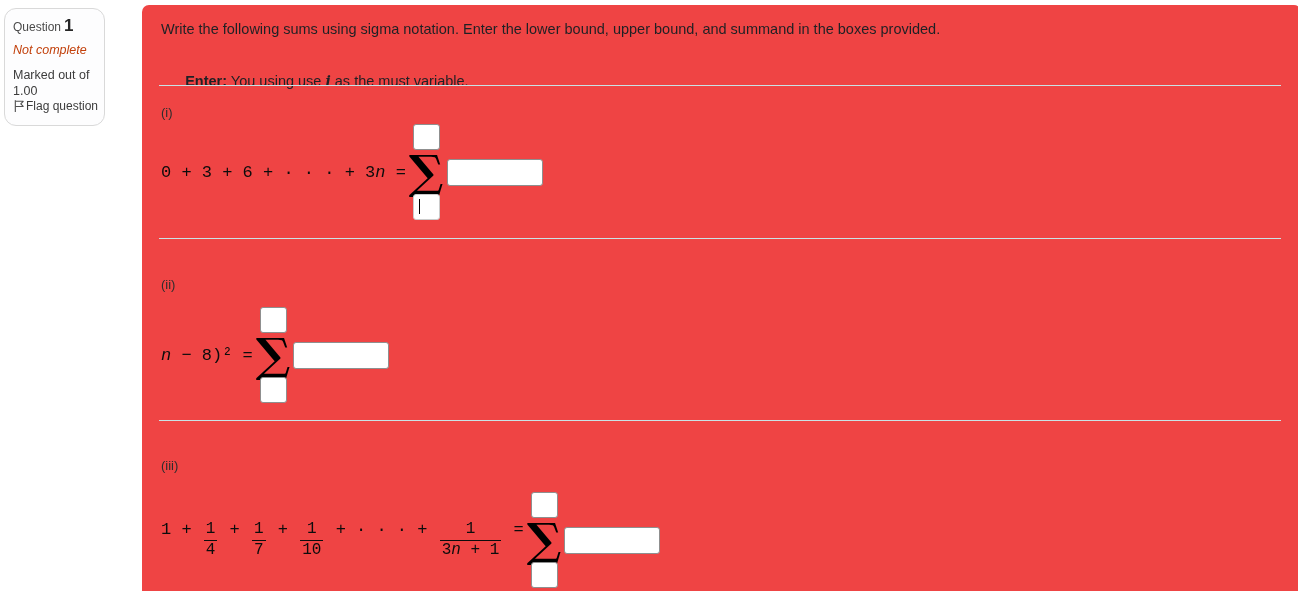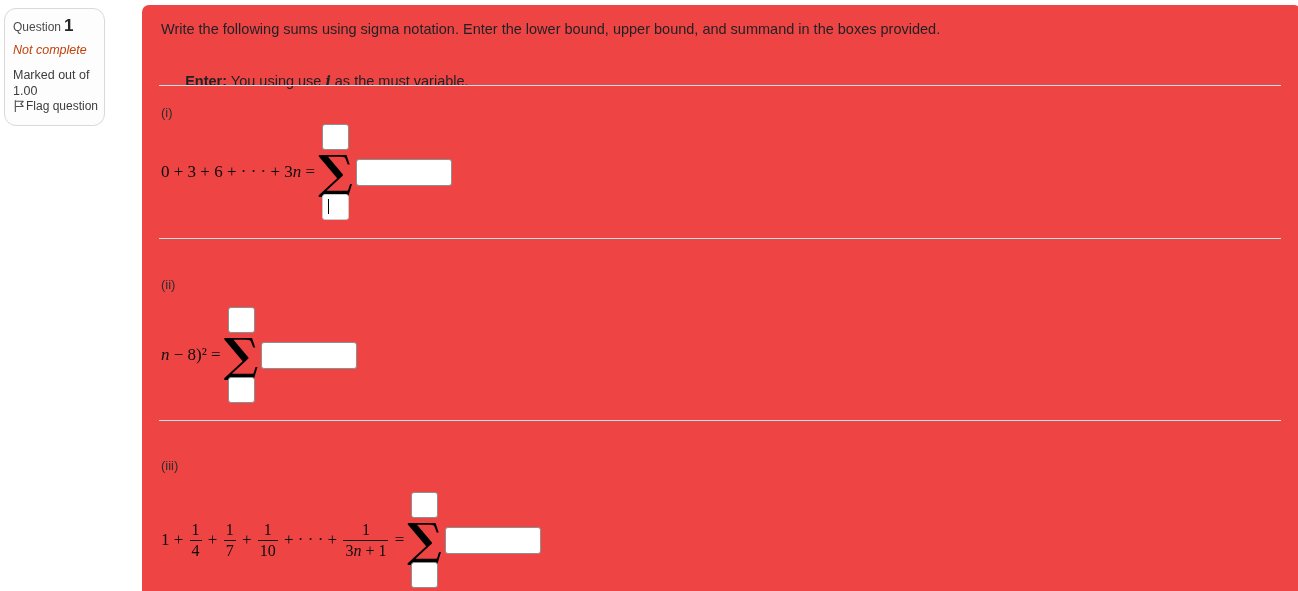--- a/index.html
+++ b/index.html
@@ -22,21 +22,21 @@
            border-radius:7px 7px 0 0;color:#1e2125;}
   .intro{position:absolute;left:19px;top:14px;font-size:14.5px;line-height:20px;color:#1e2125;white-space:pre;}
   .note{position:absolute;left:19px;top:46px;font-size:14.5px;line-height:20px;color:#1e2125;white-space:pre;}
   .note .nb{font-weight:700;}
   .note .nvar{font-family:"DejaVu Serif",serif;font-style:italic;font-weight:700;font-size:14px;}
   .divider{position:absolute;left:17px;width:1122px;height:1px;background:#c9e2e6;}
   .plabel{position:absolute;left:19px;font-size:13px;color:#2d2d2d;line-height:15px;}
 
   
   .math-row{position:absolute;left:19px;transform:translateY(-50%);display:flex;align-items:center;color:#0c0c0c;}
-  .expr{display:inline-flex;align-items:center;font-family:Liberation Serif, serif;font-size:17px;white-space:pre;}
+  .expr{display:inline-flex;font-family:Liberation Mono, monospace;font-size:17px;white-space:pre;}
   .mvar{font-style:italic;}
   .frac{display:inline-flex;flex-direction:column;align-items:center;margin:0 2px;font-size:16px;line-height:1.2;}
   .frac .num{padding:0 2px;}
   .frac .den{border-top:1.4px solid #0c0c0c;padding:0 2px;white-space:pre;}
   .sigma-group{display:inline-flex;align-items:center;margin-left:3px;}
   .sigma-col{display:inline-flex;flex-direction:column;align-items:center;gap:4px;}
   .sigma{font-family:"DejaVu Serif","DejaVu Sans",serif;font-size:46px;font-weight:700;line-height:36px;color:#000;}
   input{font-family:"Liberation Sans",sans-serif;font-size:13px;color:#111;outline:none;box-sizing:border-box;}
   .bound{width:27px;height:26px;background:#fff;border:1px solid #8f8f8f;border-radius:3px;padding:0 3px;}
   .summand{width:96px;height:27px;background:#fff;border:1px solid #8f8f8f;border-radius:3px;margin-left:3px;padding:0 4px;}

